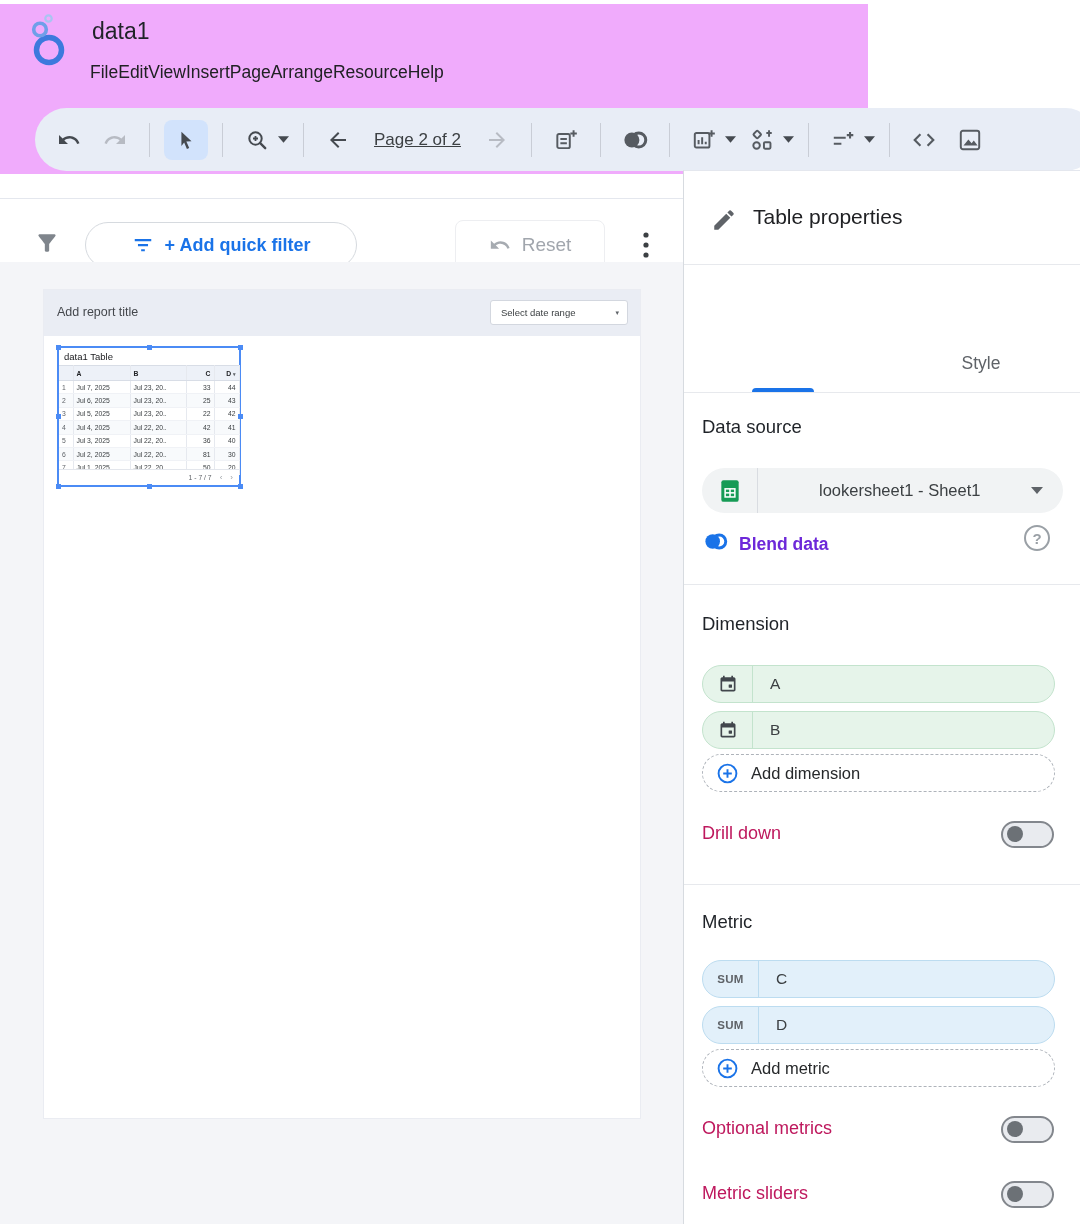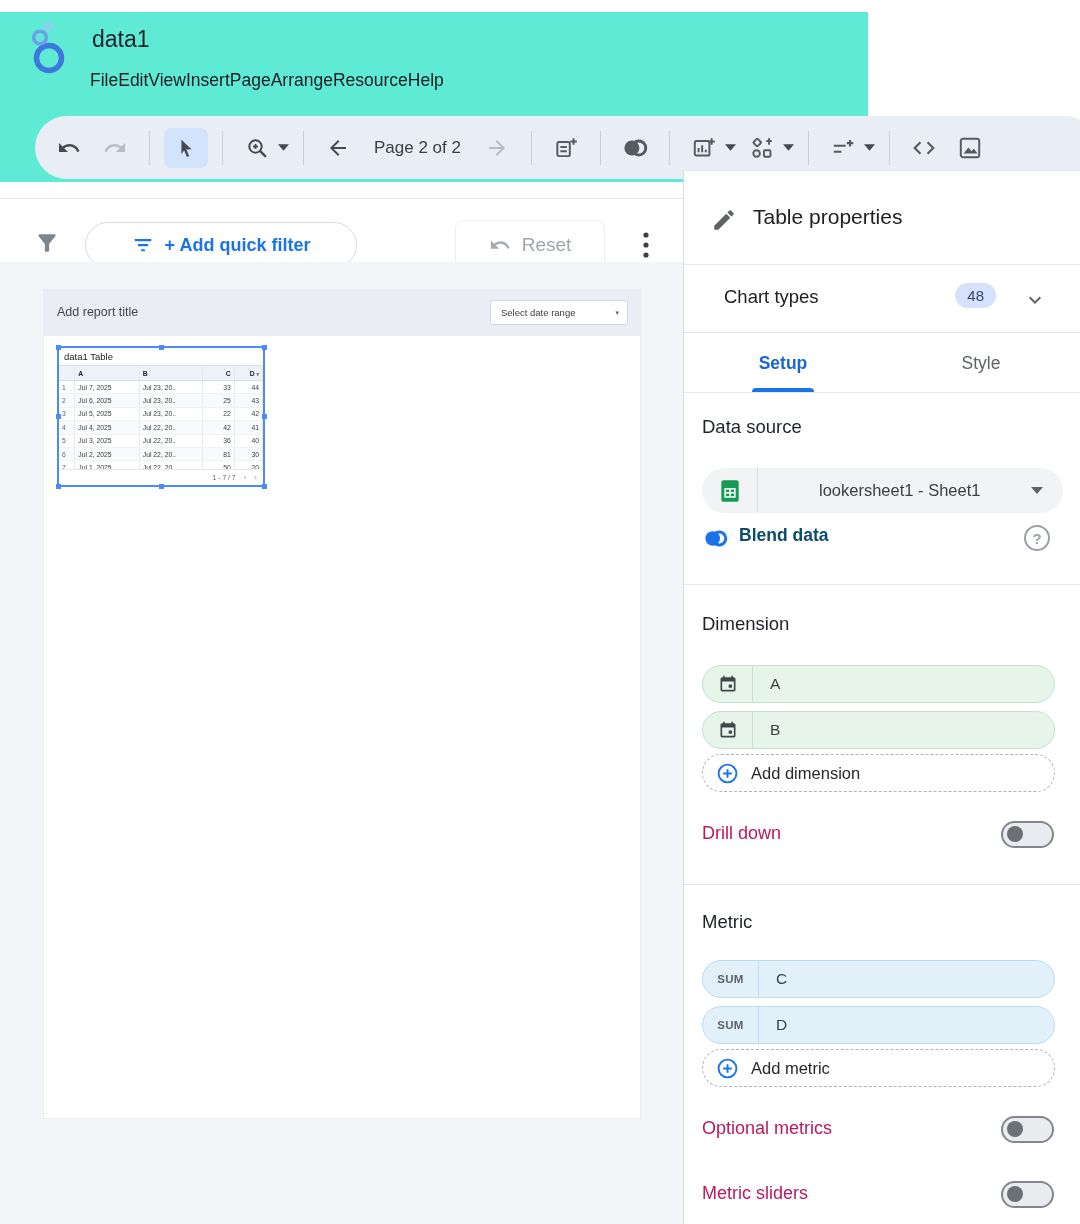--- a/index.html
+++ b/index.html
@@ -1,33 +1,33 @@
 <!DOCTYPE html>
 <html><head>
 <meta charset="utf-8">
 <style>
   * { margin:0; padding:0; box-sizing:border-box; }
   html,body { width:1080px; height:1224px; overflow:hidden; background:#fff;
     font-family:"Liberation Sans", sans-serif; color:#202124; }
 
   
-  #topbar { position:absolute; left:0; top:12px; width:868px; height:170px; background:#5eead4; }
+  #topbar { position:absolute; left:0; top:4px; width:868px; height:170px; background:#f0abfc; }
   #logo { position:absolute; left:22px; top:8px; }
   #doc-title { position:absolute; left:92px; top:14px; font-size:23px; color:#1f2328; }
   #menubar { position:absolute; left:90px; top:58px; display:flex; font-size:17.5px; color:#202124; }
   #menubar span { cursor:default; }
 
   
   #toolbar { position:absolute; left:35px; top:104px; width:1062px; height:63px;
     background:#e8edf6; border-radius:32px; display:flex; align-items:center; padding:0 14px; gap:6px; }
   .tbtn { width:40px; height:40px; display:flex; align-items:center; justify-content:center; border-radius:8px; flex:0 0 auto; }
   .tbtn.sel { background:#d2e3fc; width:44px; }
   .tdiv { width:1px; height:34px; background:#c9cdd6; margin:0 8px; flex:0 0 auto; }
   .tgroup { display:flex; align-items:center; flex:0 0 auto; }
-  #page-label { font-size:17px; color:#3c4043; margin:0 10px; white-space:nowrap; }
+  #page-label { font-size:17px; color:#3c4043; margin:0 10px; white-space:nowrap;text-decoration:underline; }
   .caret { margin-left:1px; }
 
   
   #filterbar { position:absolute; left:0; top:170px; width:683px; height:92px; background:#fff;
     border-top:1px solid #e4e7ee; border-bottom:1px solid #e8eaed;margin-top:28px; }
   #quick-filter { position:absolute; left:85px; top:23px; width:272px; height:46px; border:1px solid #d6dadf;
     border-radius:23px; display:flex; align-items:center; justify-content:center; gap:11px;
     color:#1a73e8; font-size:18px; font-weight:bold; background:#fff; }
   #reset-btn { position:absolute; left:455px; top:21px; width:150px; height:50px; border:1px solid #edeef1;
     border-radius:8px; display:flex; align-items:center; justify-content:center; gap:11px;
@@ -41,21 +41,21 @@
     box-shadow:0 0 0 1px #eaecf2; }
   #page-header { position:absolute; left:0; top:0; width:596px; height:46px; background:#eaedf4; }
   #report-title { position:absolute; left:13px; top:15px; font-size:12.5px; color:#44474c; }
   #date-range { position:absolute; right:12px; top:10px; width:138px; height:25px; background:#fff;
     border:1px solid #d3d7df; border-radius:3px; font-size:9.5px; color:#3c4043;
     display:flex; align-items:center; padding:0 8px 0 10px; }
   #date-range .spacer { flex:1; }
   #date-range .dr-caret { font-size:7px; color:#5f6368; }
 
   
-  #table-el { position:absolute; left:13px; top:56px; width:208px; height:141px;
+  #table-el { position:absolute; left:13px; top:56px; width:184px; height:141px;
     border:2px solid #4b8bf5; background:#fff; }
   #table-el .el-title { height:17px; font-size:9.5px; color:#202124; padding:3px 0 0 5px; }
   table.mini { width:100%; border-collapse:collapse; table-layout:fixed; font-size:6.8px; color:#3c4043; }
   table.mini th { background:#edf1f8; border-top:1px solid #d8dde6; border-bottom:1px solid #d8dde6;
     font-weight:bold; color:#202124; height:15px; }
   table.mini th, table.mini td { border-right:1px solid #e6e9ef; padding:0 3px; overflow:hidden; white-space:nowrap; }
   table.mini td { border-bottom:1px solid #f0f2f6; height:13.4px; }
   table.mini tr:nth-child(even) td { background:#f8fafc; }
   .c-num { color:#5f6368; }
   th.c-a, th.c-b, td.c-a, td.c-b { text-align:left; }
@@ -90,22 +90,22 @@
   .sec-h { position:absolute; left:18px; font-size:18.5px; color:#1f2328; }
   .sec-div { position:absolute; left:0; width:100%; height:1px; background:#e7e9ed; }
 
   #src-pill { position:absolute; left:18px; top:297px; width:361px; height:45px; border-radius:23px;
     background:#f1f3f4; display:flex; align-items:center;gap:35px; }
   #src-pill .icon-area { width:56px; height:100%; border-right:1px solid #d9dce1;
     display:flex; align-items:center; justify-content:center; }
   #src-pill .src-name { padding-left:26px; font-size:16.5px; color:#3c4043; flex:1; }
   #src-pill .src-caret { width:0; height:0; border-left:6px solid transparent; border-right:6px solid transparent;
     border-top:7px solid #5f6368; margin-right:20px; }
-  #blend-row { position:absolute; left:18px; top:354px; height:30px; display:flex; align-items:flex-start; gap:10px;
-    color:#0c4a6e; font-size:17.5px; font-weight:bold; }
+  #blend-row { position:absolute; left:18px; top:354px; height:30px; display:flex; align-items:flex-end; gap:10px;
+    color:#6d28d9; font-size:17.5px; font-weight:bold; }
   #help-btn { position:absolute; right:30px; top:354px; width:26px; height:26px; border:2px solid #9aa0a6;
     border-radius:50%; color:#9aa0a6; font-size:15px; font-weight:bold; display:flex; align-items:center; justify-content:center; }
 
   .field-pill { position:absolute; left:18px; width:353px; height:38px; border-radius:19px; display:flex; align-items:center; overflow:hidden; }
   .field-pill .chip { width:50px; height:100%; display:flex; align-items:center; justify-content:center; flex:0 0 auto; }
   .field-pill .fname { padding-left:17px; font-size:15.5px; color:#3c4043; }
   .dim { background:#e6f4ea; border:1px solid #c3e3cd; }
   .dim .chip { border-right:1px solid #c3e3cd; }
   .met { background:#e2f0fa; border:1px solid #bcdcf0; }
   .met .chip { border-right:1px solid #bcdcf0; width:56px; font-size:11.5px; font-weight:bold; color:#5f6368; letter-spacing:0.3px; }
@@ -381,32 +381,22 @@
 <div id="panel">
   <div id="panel-header">
     <div id="pencil">
       <svg width="26" height="26" viewBox="0 0 24 24" fill="#5f6368">
           <path d="M3 17.25V21h3.75L17.81 9.94l-3.75-3.75L3 17.25zM20.71 7.04c.39-.39.39-1.02 0-1.41l-2.34-2.34a.996.996 0 0 0-1.41 0l-1.83 1.83 3.75 3.75 1.83-1.83z"></path>
         </svg>
     </div>
     <span id="panel-title">Table properties</span>
   </div>
 
-  <div id="chart-types">
-    <span id="chart-types-label">Chart types</span>
-    <span id="chart-types-badge">48</span>
-    <span id="chart-types-chev">
-      <svg width="24" height="24" viewBox="0 0 24 24" fill="#5f6368">
-          <path d="M7.41 8.59 12 13.17l4.59-4.58L18 10l-6 6-6-6 1.41-1.41z"></path>
-        </svg>
-    </span>
-  </div>
 
   <div id="tabs">
-    <div class="tab" id="tab-setup">Setup</div>
     <div class="tab" id="tab-style">Style</div>
     <div id="tab-underline"></div>
   </div>
 
   <div class="sec-h" style="top:245px">Data source</div>
   <div id="src-pill">
     <div class="icon-area">
       <svg width="26" height="26" viewBox="0 0 24 24">
           <rect x="4" y="2" width="16" height="20" rx="2" fill="#169b55"></rect>
           <rect x="7.5" y="10" width="9" height="7.5" fill="none" stroke="#fff" stroke-width="1.4"></rect>

